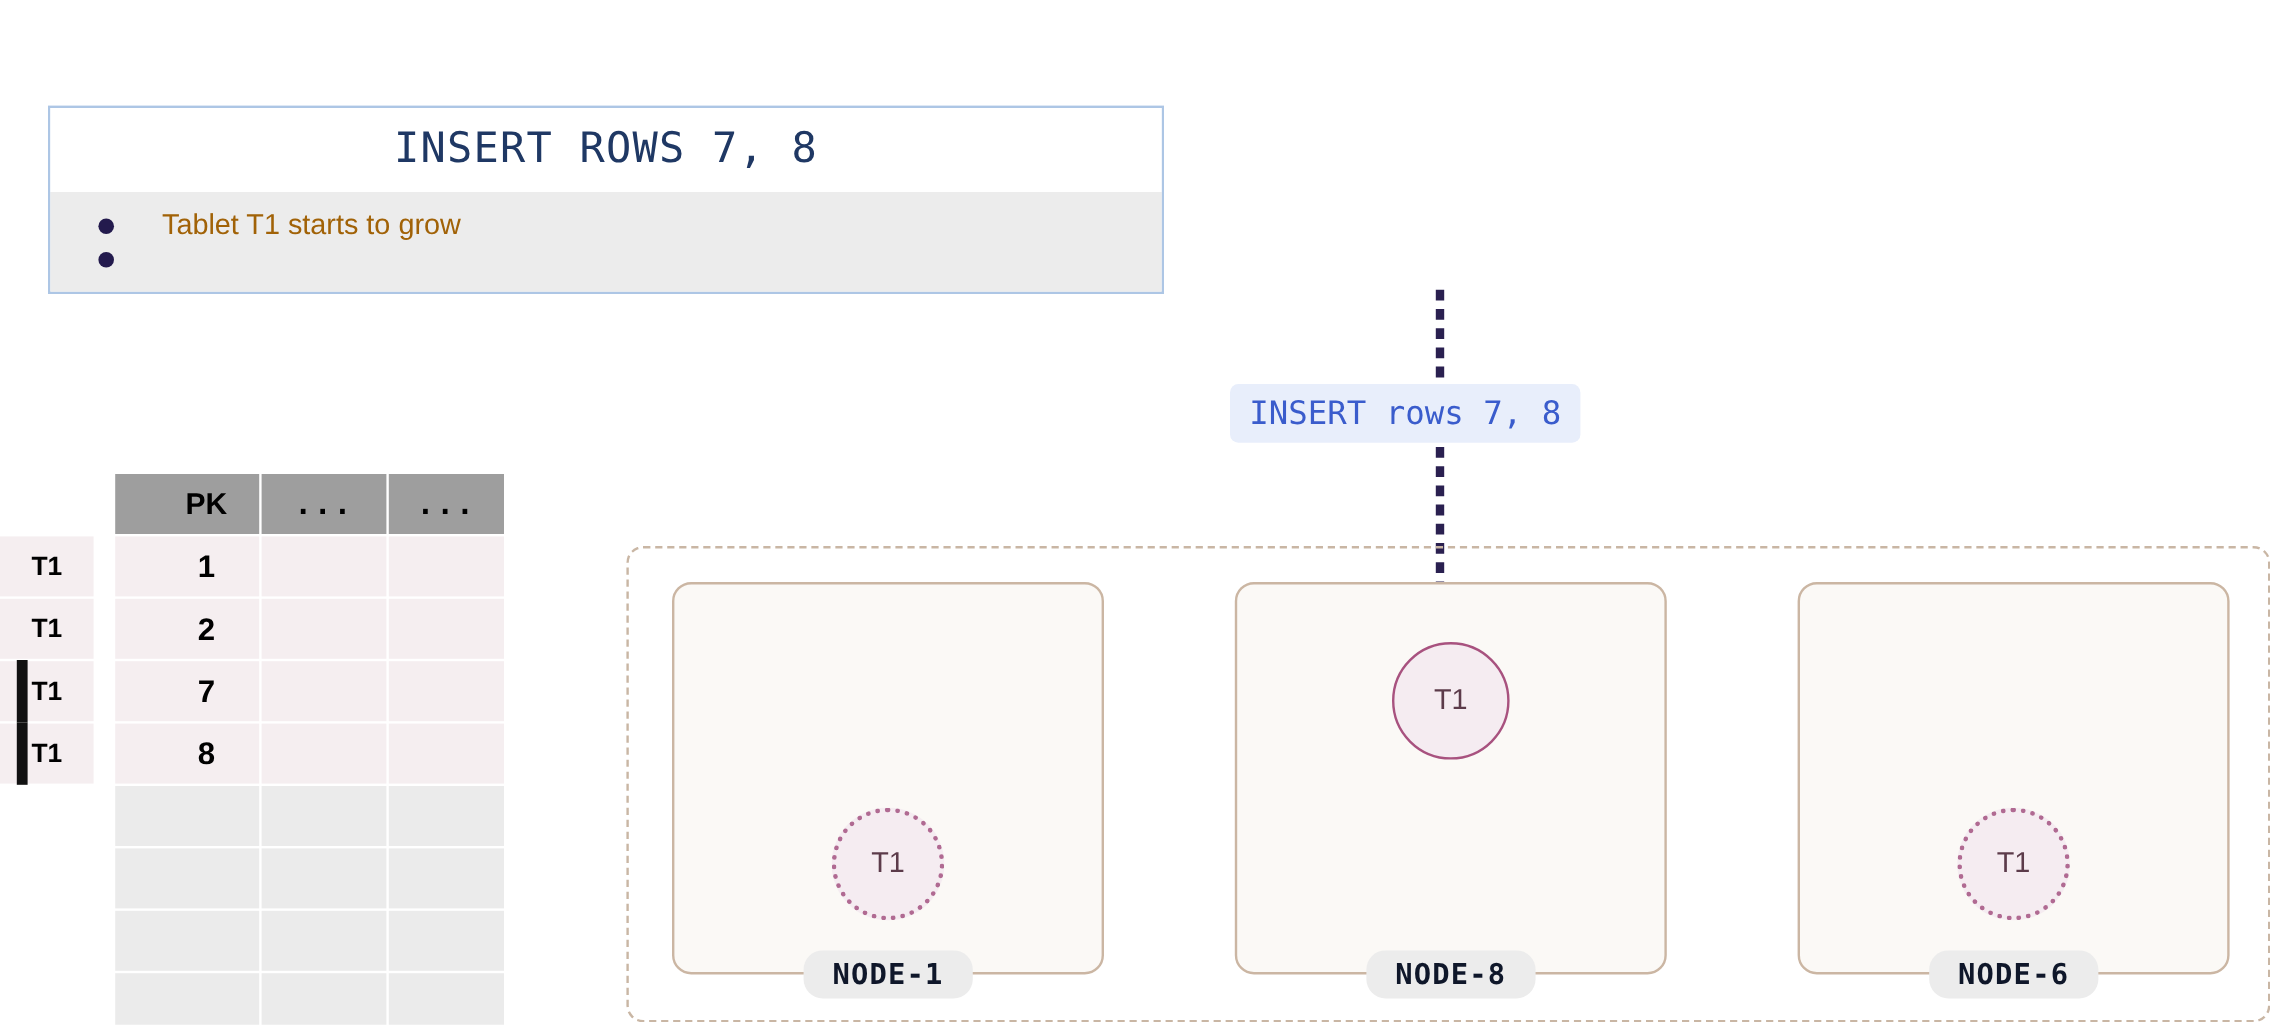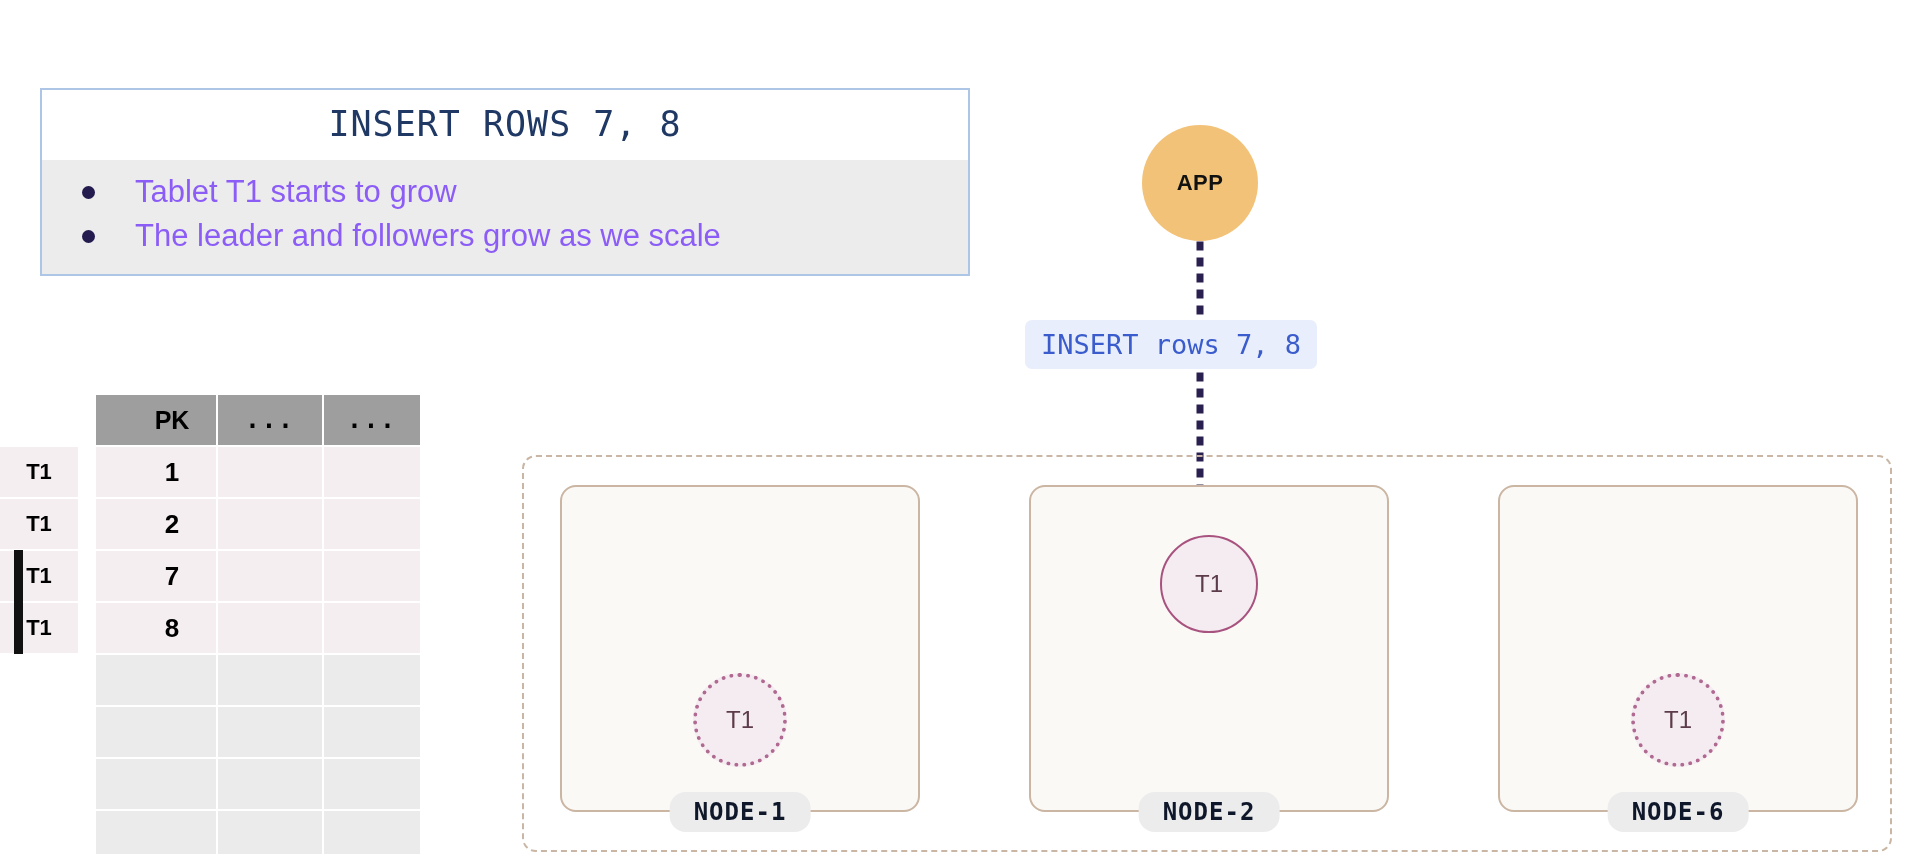--- a/index.html
+++ b/index.html
@@ -49,22 +49,22 @@
   }
   .bullet-dot {
     width: 13px;
     height: 13px;
     border-radius: 50%;
     background: #231a4d;
     flex: 0 0 auto;
     margin-right: 40px;
   }
   .bullet-text {
-    font-size: 31px;
-    color: #8b5cf6;
+    font-size: 24px;
+    color: #a16207;
     font-family: "Liberation Sans", sans-serif;
     white-space: nowrap;
   }
 
   
   #table-wrap {
     position: absolute;
     left: 0px;
     top: 355px;
     width: 440px;
@@ -238,21 +238,20 @@
 
   <div class="callout">
     <div class="callout-title">INSERT ROWS 7, 8</div>
     <div class="callout-body">
       <div class="bullet-row">
         <span class="bullet-dot"></span>
         <span class="bullet-text">Tablet T1 starts to grow</span>
       </div>
       <div class="bullet-row">
         <span class="bullet-dot"></span>
-        <span class="bullet-text">The leader and followers grow as we scale</span>
       </div>
     </div>
   </div>
 
   <div id="table-wrap">
 
     <div class="trow">
       <div class="tag-cell blank"></div>
       <div class="cell hdr pk c-pk">PK</div>
       <div class="cell hdr c-dot1">...</div>
@@ -317,23 +316,20 @@
     </div>
     <div class="trow">
       <div class="tag-cell blank"></div>
       <div class="cell empty c-pk"></div>
       <div class="cell empty c-dot1"></div>
       <div class="cell empty c-dot2"></div>
     </div>
 
   </div>
 
-  <div id="app-circle">
-    <span>APP</span>
-  </div>
 
   <svg id="arrow-svg">
     <line x1="1200" y1="205" x2="1200" y2="283" stroke="#2a2050" stroke-width="7" stroke-dasharray="2 14" stroke-linecap="square"></line>
     <line x1="1200" y1="320" x2="1200" y2="490" stroke="#2a2050" stroke-width="7" stroke-dasharray="2 14" stroke-linecap="square"></line>
     <path d="M1186 475 L1200 505 L1214 475 L1200 488 Z" fill="#2a2050"></path>
   </svg>
 
   <div id="query-label">
     <span>INSERT rows 7, 8</span>
   </div>
@@ -344,21 +340,21 @@
       <div class="tablet follower">
         <span>T1</span>
       </div>
       <div class="node-label">NODE-1</div>
     </div>
 
     <div class="node" id="node-1">
       <div class="tablet leader">
         <span>T1</span>
       </div>
-      <div class="node-label">NODE-2</div>
+      <div class="node-label">NODE-8</div>
     </div>
 
     <div class="node" id="node-2">
       <div class="tablet follower">
         <span>T1</span>
       </div>
       <div class="node-label">NODE-6</div>
     </div>
 
   </div>

